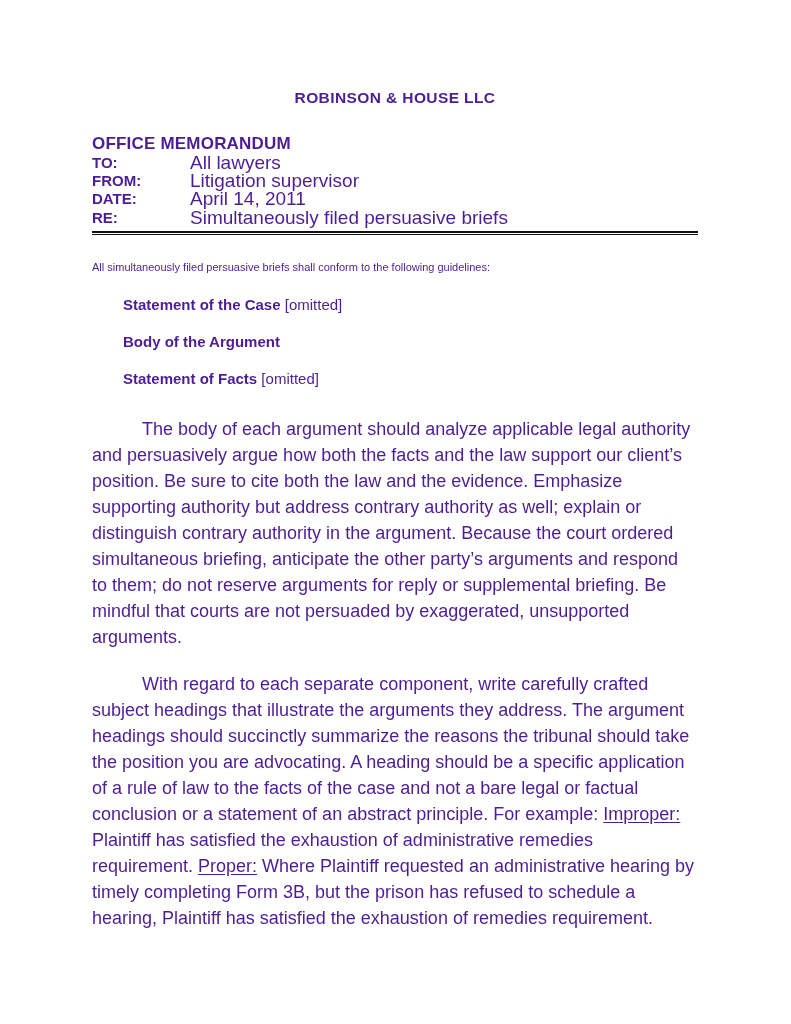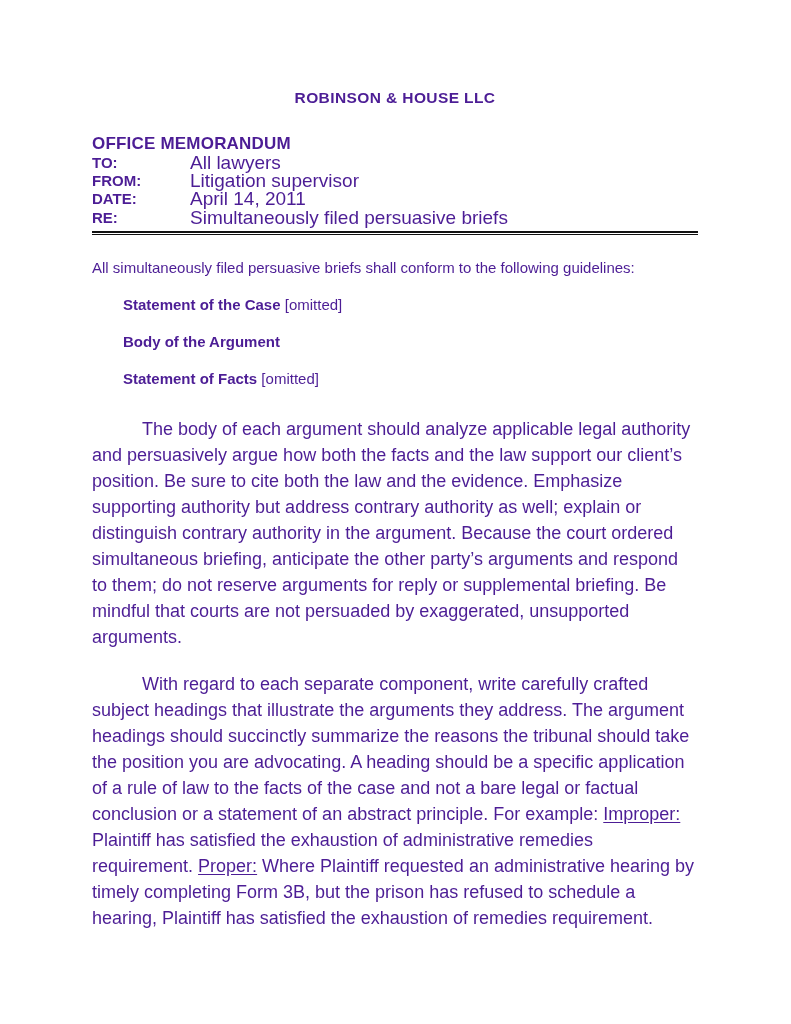--- a/index.html
+++ b/index.html
@@ -91,21 +91,21 @@
     position: absolute;
     left: 0;
     top: 3.5px;
     width: 100%;
     height: 1px;
     background: #111111;
   }
 
   
   .lead {
-    font-size: 15px;
+    font-size: 11px;
     line-height: 19px;
     margin: 0;
     padding-top: 22px;
   }
   .section-head {
     font-size: 15px;
     line-height: 19px;
     margin: 0;
     padding-top: 18px;
   }

